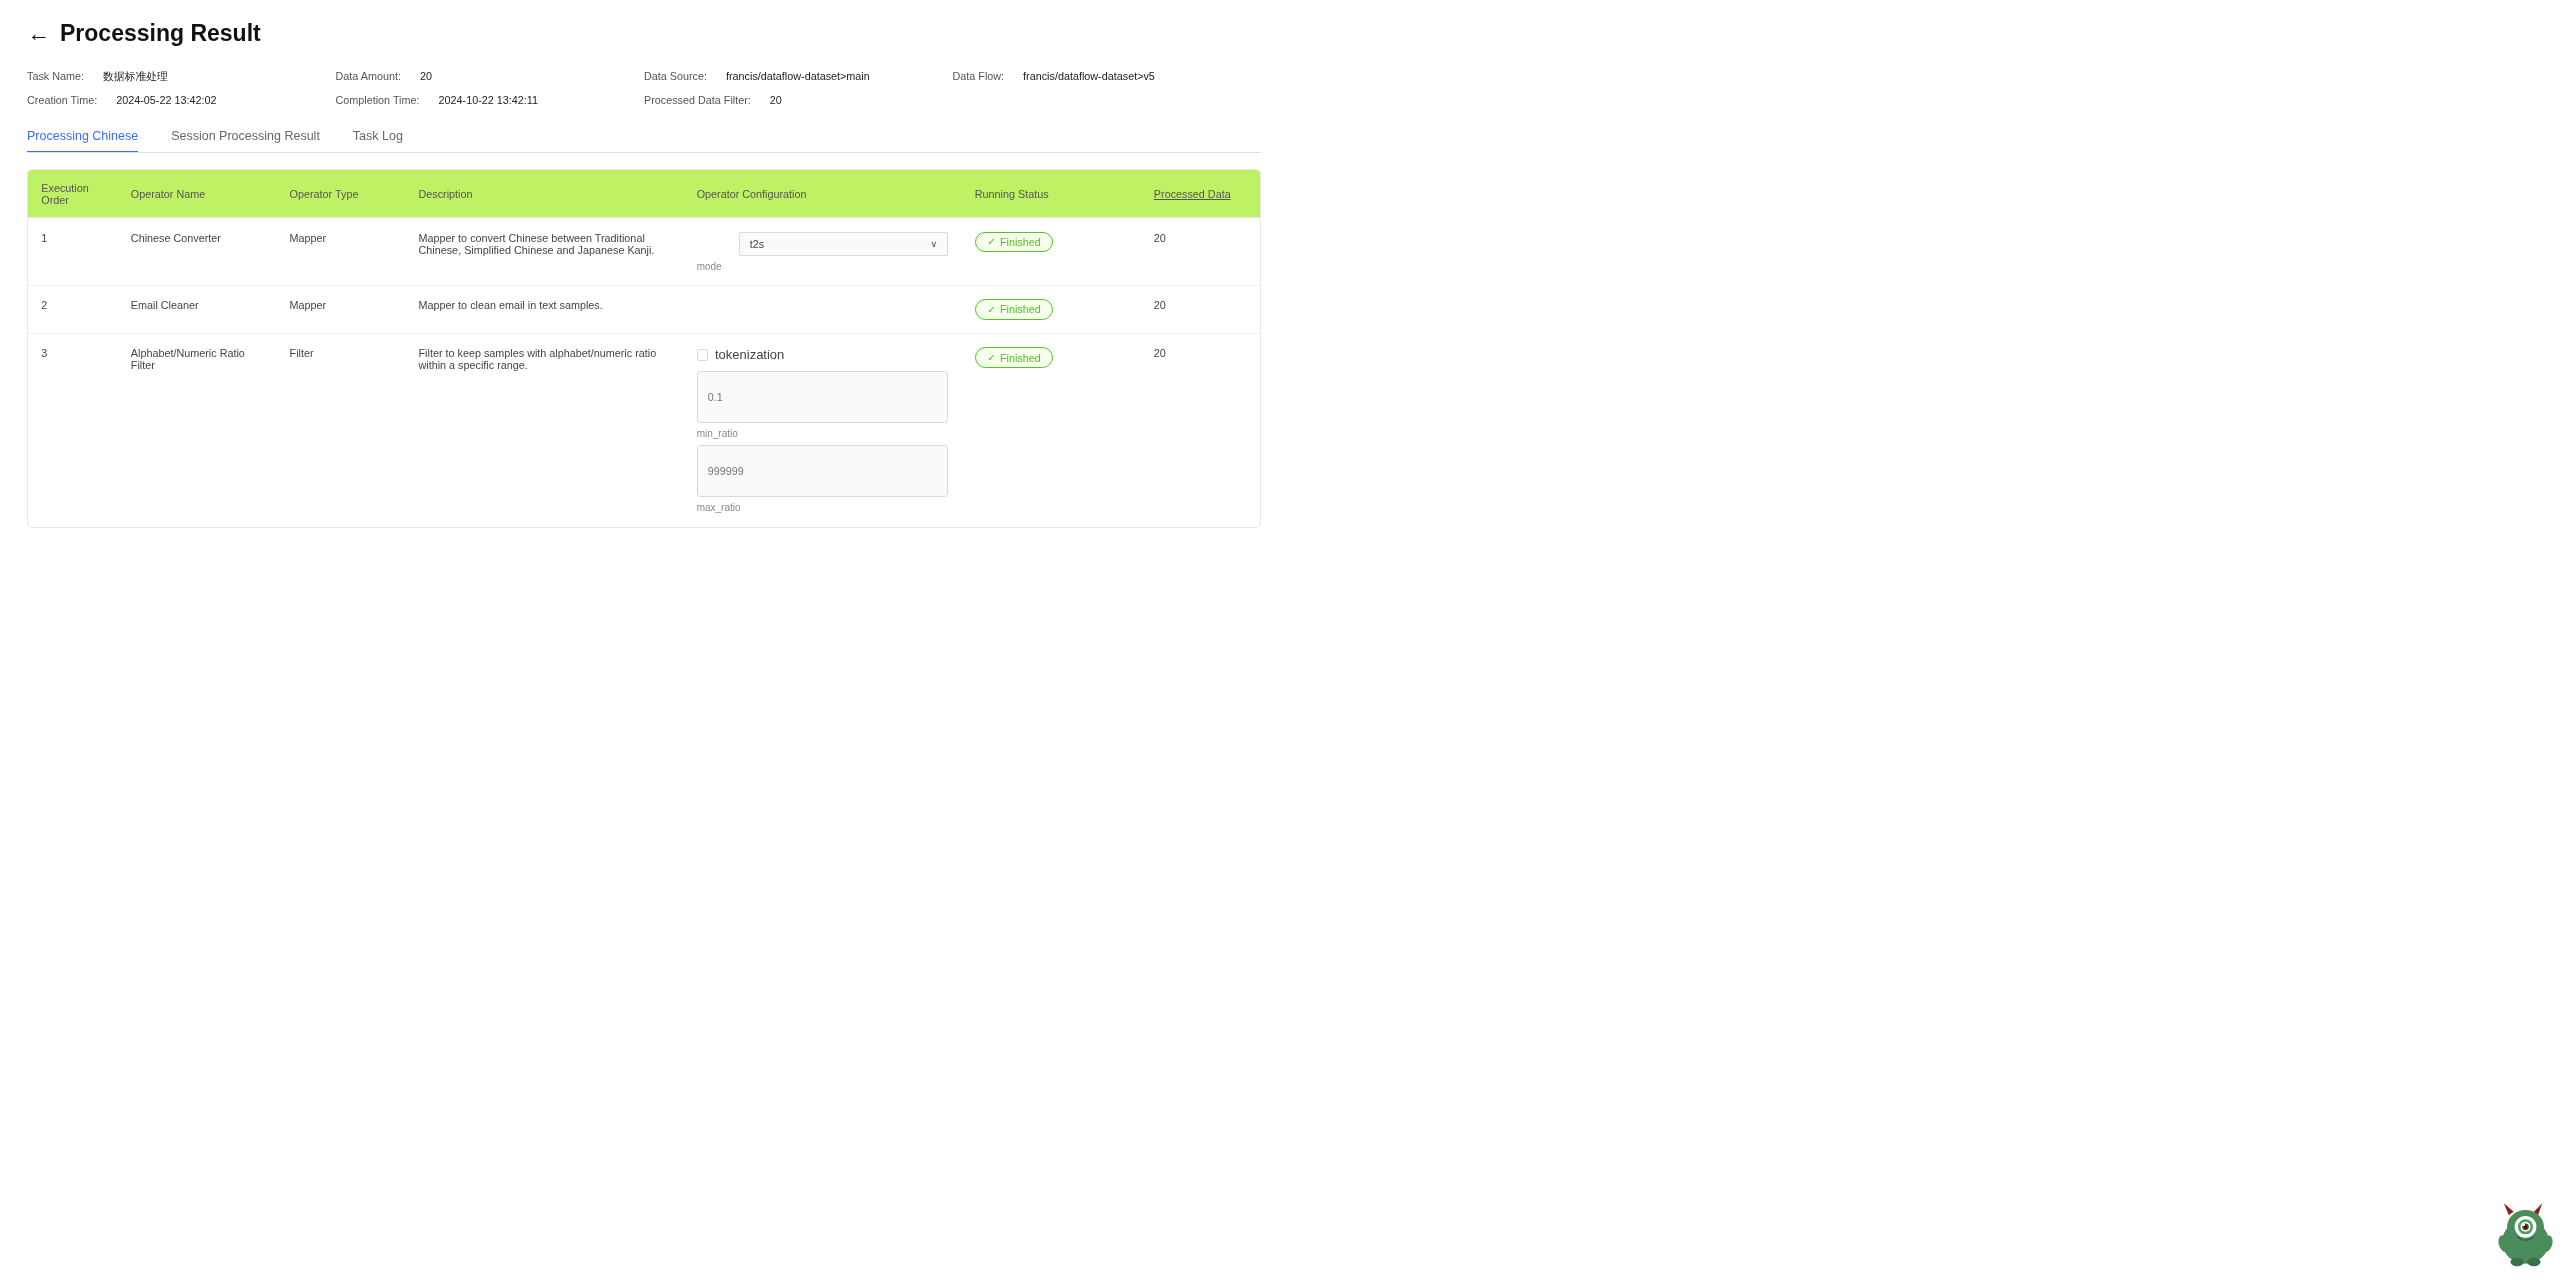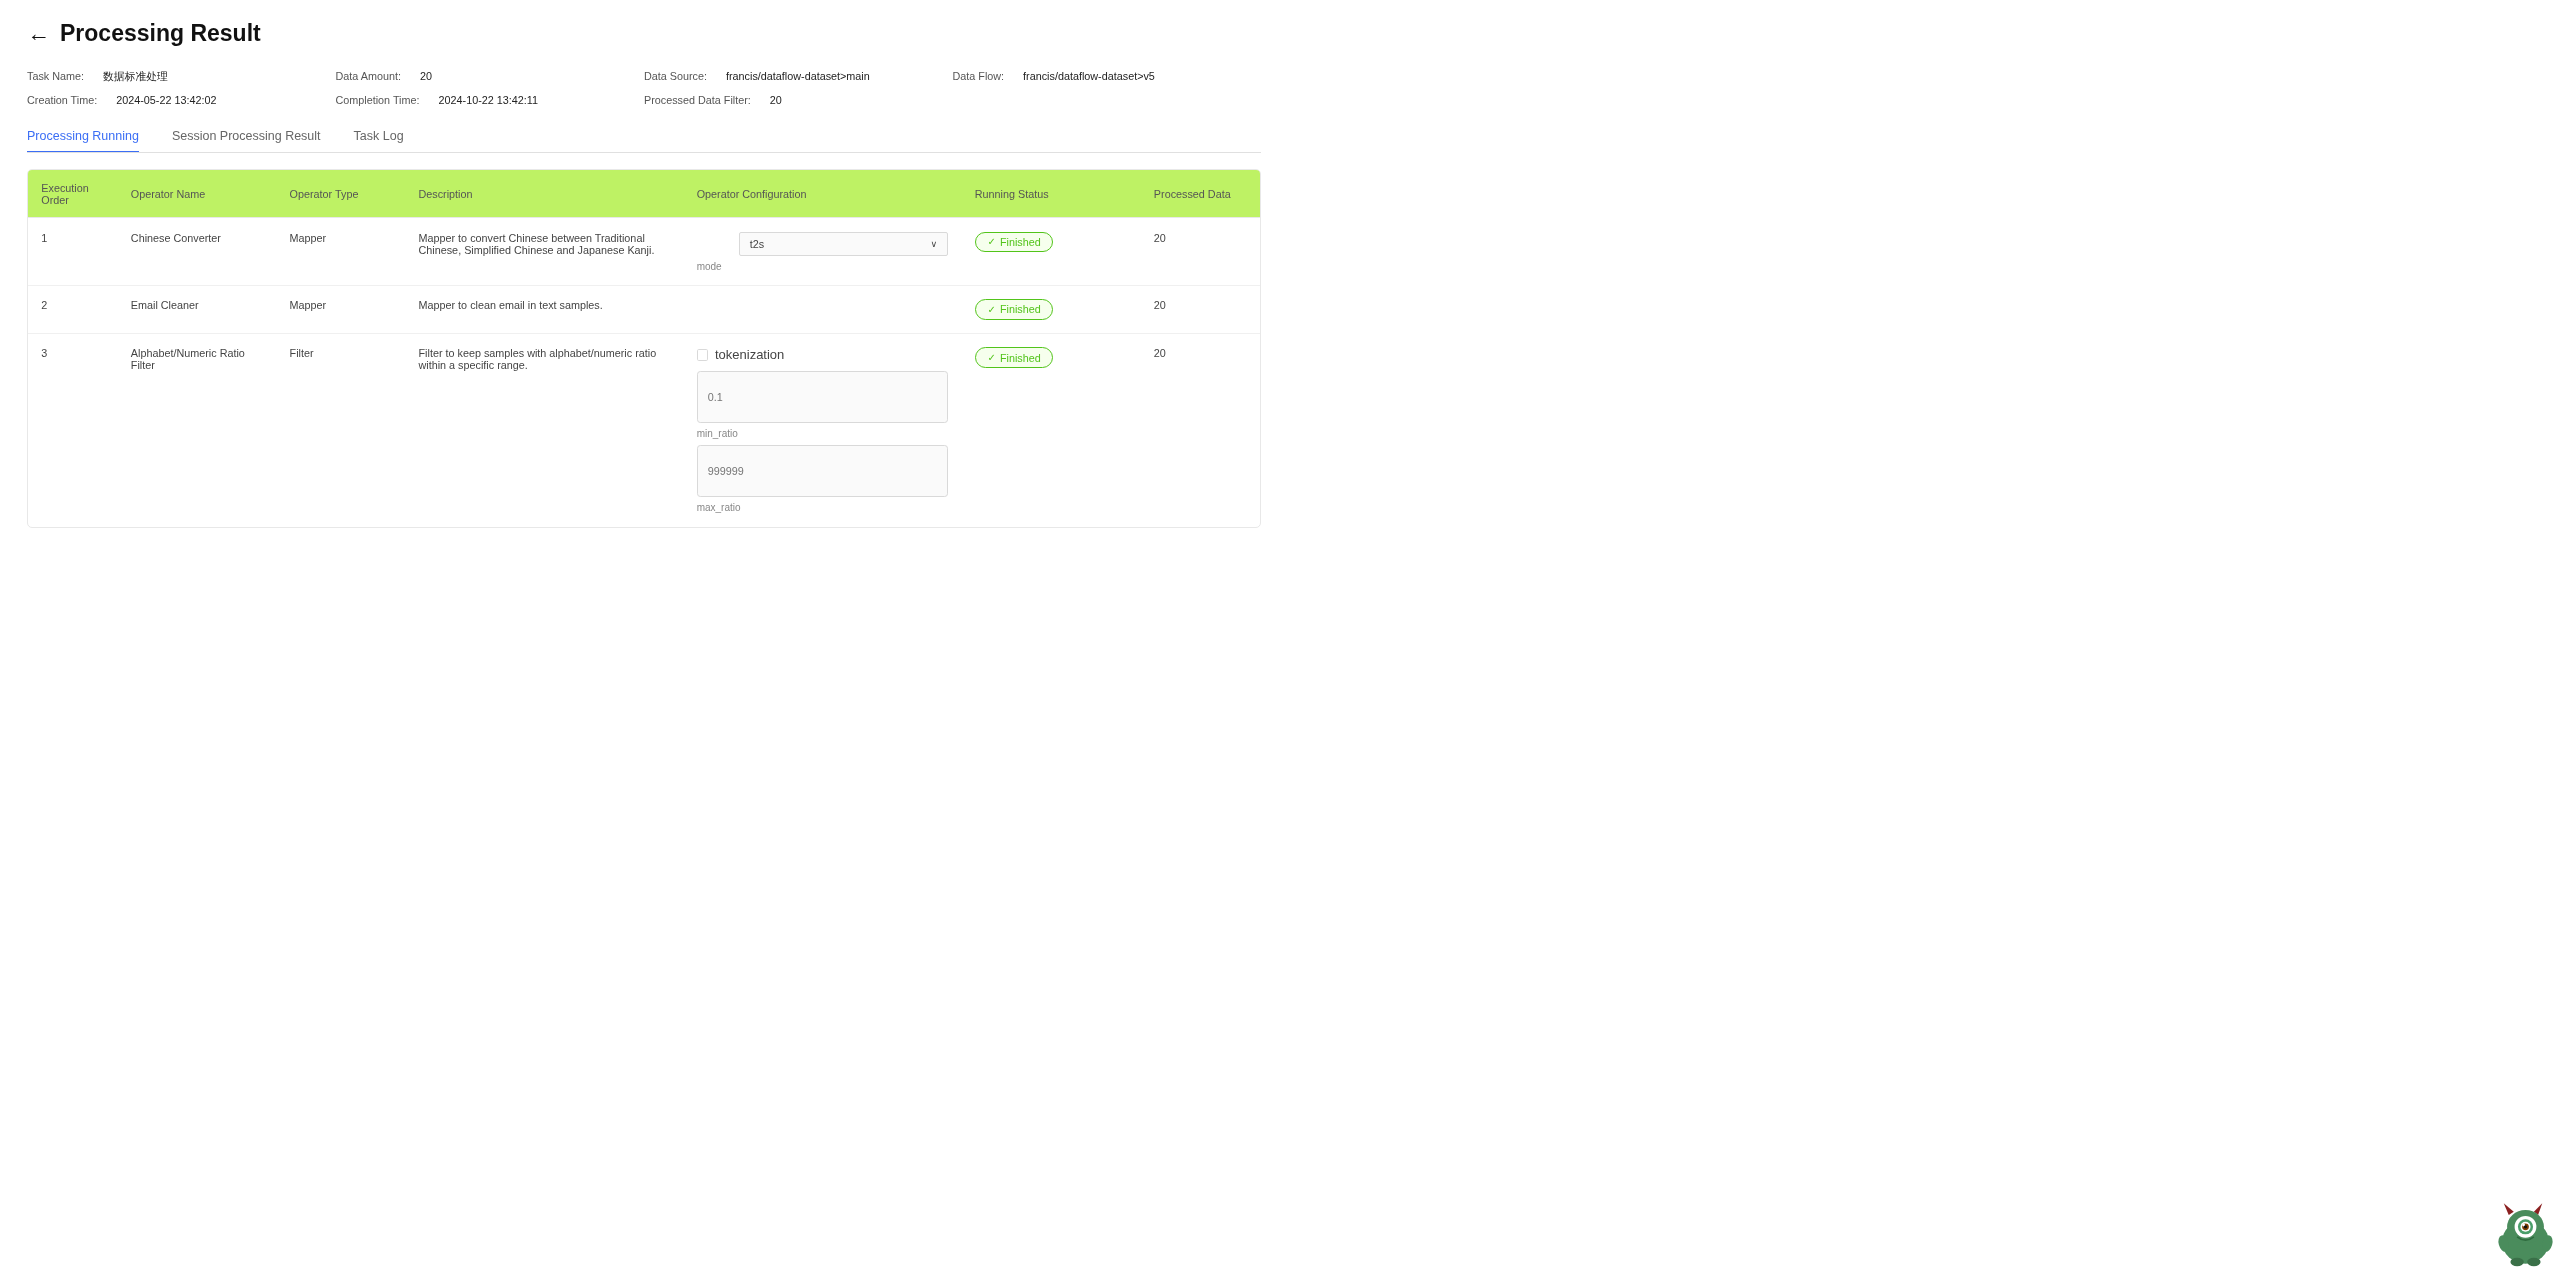--- a/index.html
+++ b/index.html
@@ -109,20 +109,21 @@
       width: 233px;
     }
     .th-config {
       width: 233px;
     }
     .th-status {
       width: 150px;
     }
     .th-processed {
       width: 100px;
+      text-decoration: underline;
     }
     .status-badge {
       display: inline-flex;
       align-items: center;
       gap: 4.2px;
       padding: 3.3px 11.6px;
       border-radius: 16.6px;
       border: 0.8px solid #52c41a;
       color: #52c41a;
       font-size: 10.8px;
@@ -228,21 +229,21 @@
       <span class="meta-value">2024-10-22 13:42:11</span>
     </div>
     <div class="meta-item">
       <span class="meta-label">Processed Data Filter:</span>
       <span class="meta-value">20</span>
     </div>
     <div></div>
   </div>
 
   <div class="tabs">
-    <div class="tab active">Processing Running</div>
+    <div class="tab active">Processing Chinese</div>
     <div class="tab">Session Processing Result</div>
     <div class="tab">Task Log</div>
   </div>
 
   <div class="table-container">
     <table>
       <thead>
         <tr>
           <th class="th-execution">
             <span>Execution Order</span>

